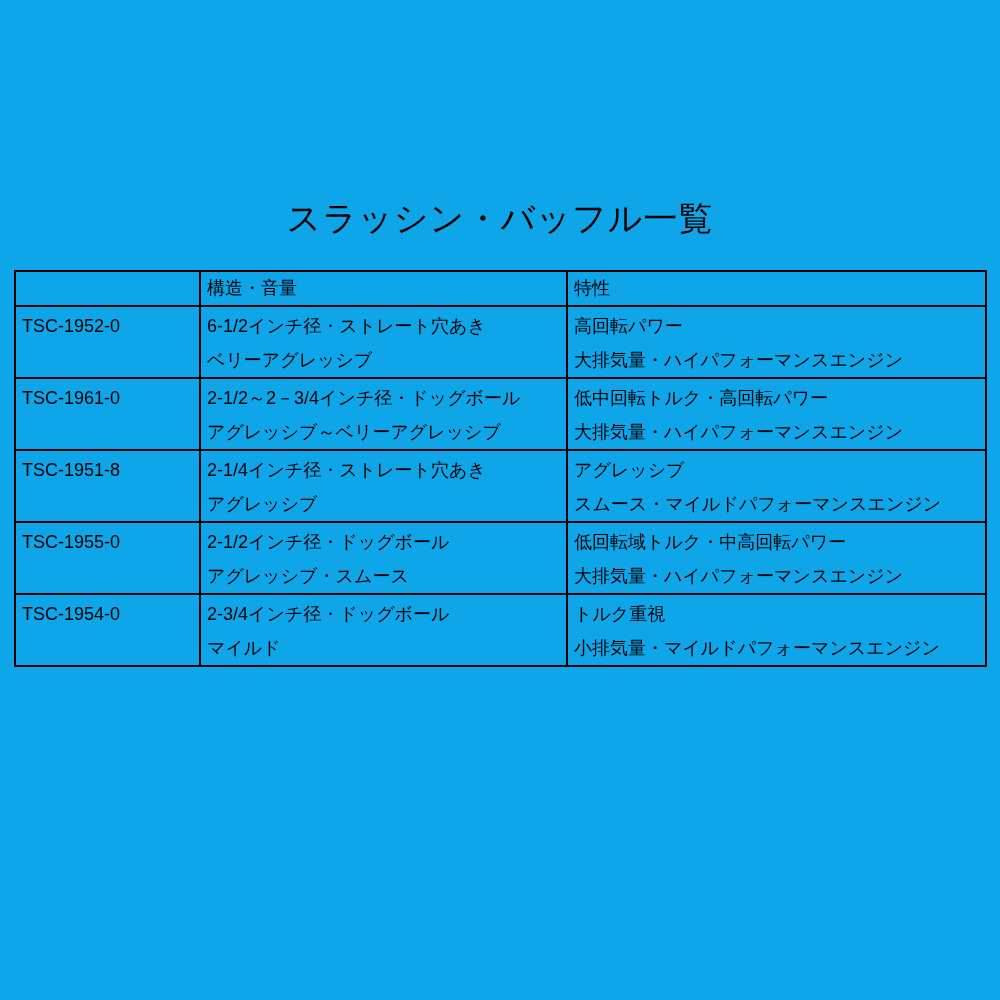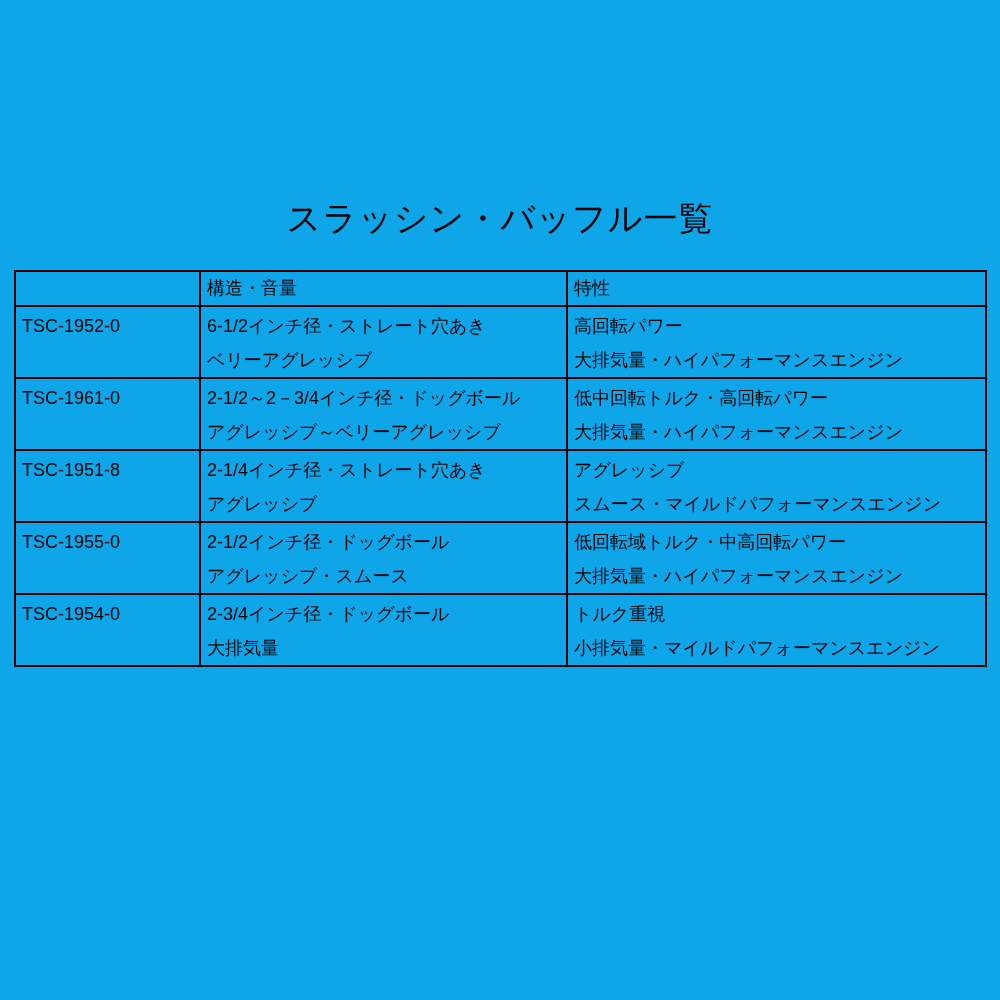--- a/index.html
+++ b/index.html
@@ -139,21 +139,21 @@
         </td>
       </tr>
 
 
       <tr class="data-row">
         <td>
           <div class="cell-line">TSC-1954-0</div>
         </td>
         <td>
           <div class="cell-line">2-3/4インチ径・ドッグボール</div>
-          <div class="cell-line">大排気量</div>
+          <div class="cell-line">マイルド</div>
         </td>
         <td>
           <div class="cell-line">トルク重視</div>
           <div class="cell-line">小排気量・マイルドパフォーマンスエンジン</div>
         </td>
       </tr>
     </tbody>
   </table>
 
 </div>

